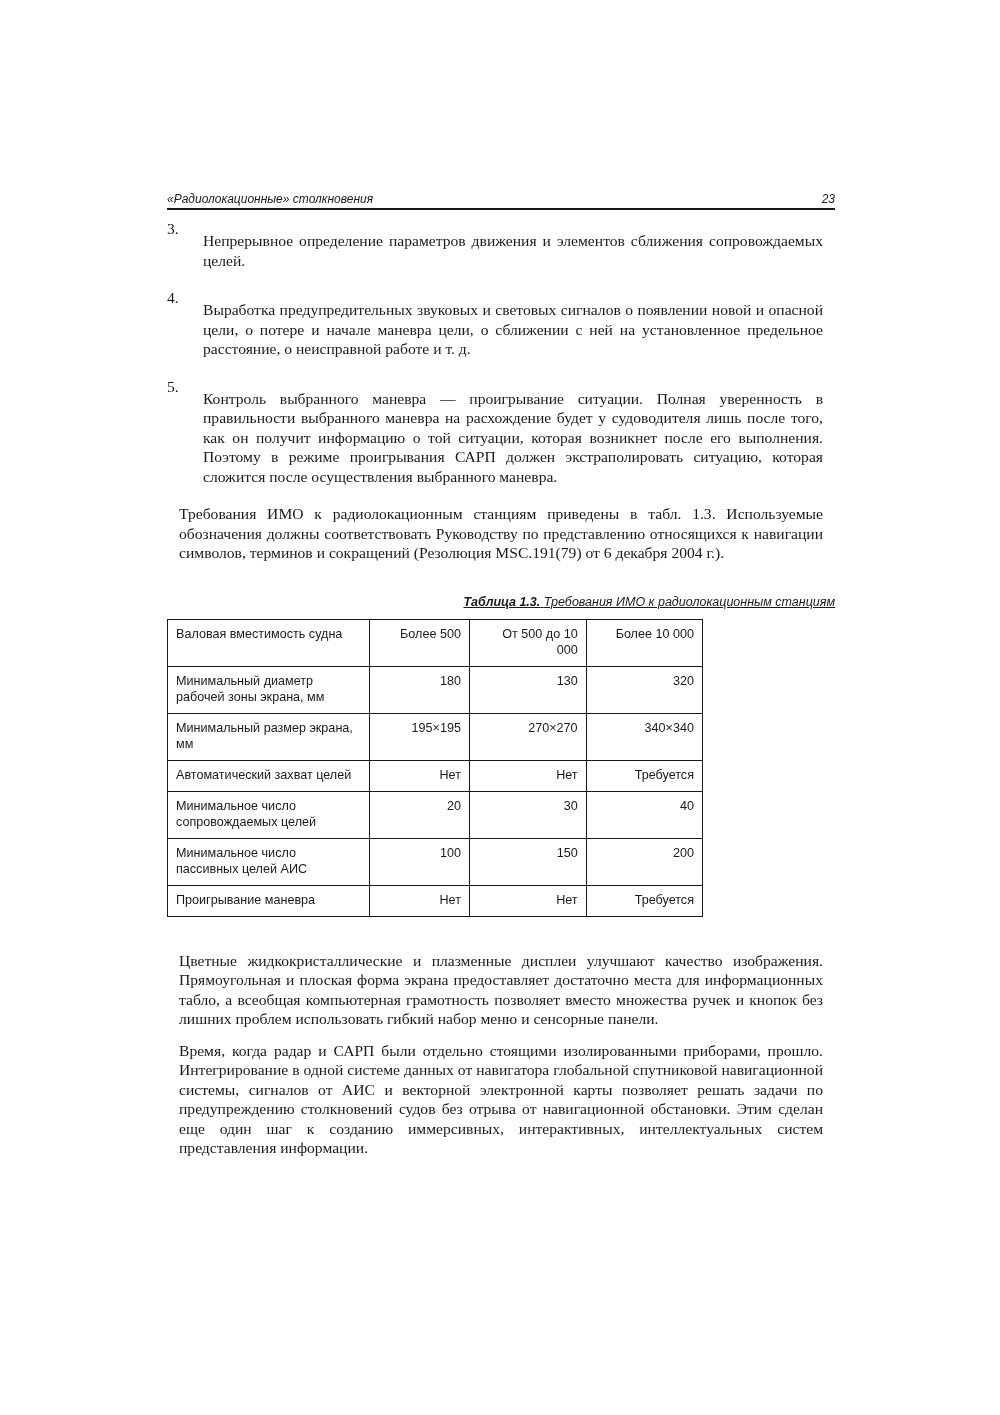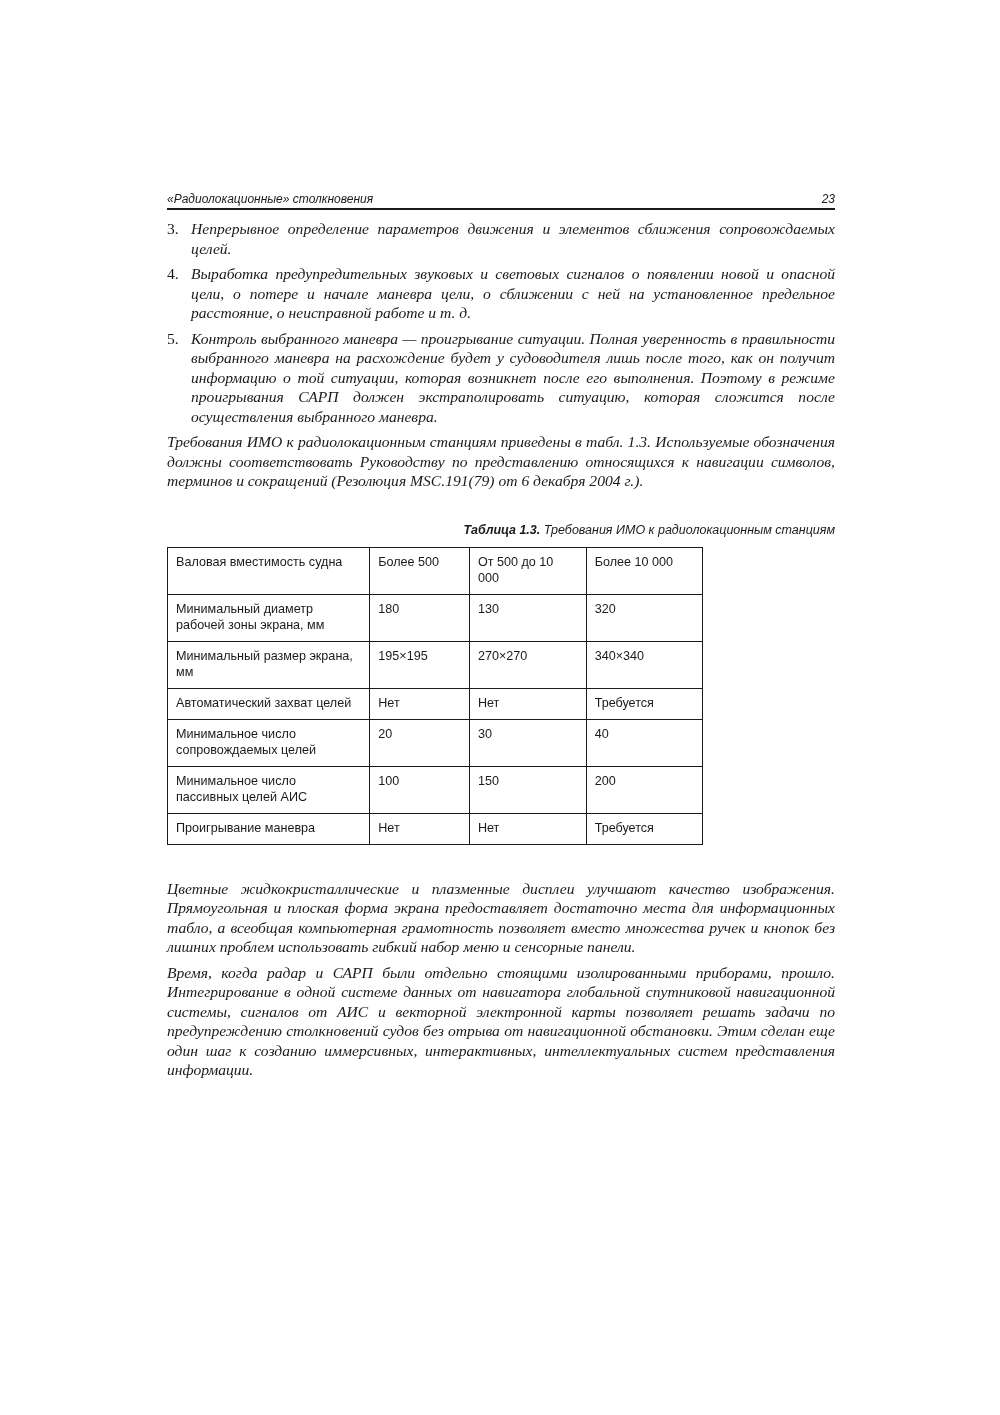--- a/index.html
+++ b/index.html
@@ -5,38 +5,38 @@
   html, body { margin: 0; padding: 0; background: #ffffff; }
   body { width: 1000px; height: 1415px; position: relative; color: #1a1a1a; }
   .page { position: absolute; left: 167px; top: 188px; width: 668px; }
   .running-head {
     display: flex; justify-content: space-between; align-items: flex-end;
     font-family: "Liberation Sans", sans-serif; font-style: italic; font-size: 12px;
     padding-bottom: 2px; border-bottom: 2px solid #1a1a1a; height: 18px;
   }
   .body-text {
     font-family: "Liberation Serif", serif; font-size: 15.6px; line-height: 19.5px;
-    text-align: justify; margin: 0; font-style: italic;
+    text-align: justify; margin: 12px;
   }
   ol.items { list-style: none; margin: 9px 0 0 0; padding: 0; }
   ol.items li { display: flex; margin-bottom: 6px; }
   ol.items li .num { width: 24px; flex: none; font-family: "Liberation Serif", serif; font-size: 15.6px; line-height: 19.5px; }
   ol.items li .body-text { flex: 1; }
   .para { margin-top: 1px; }
   .caption {
     font-family: "Liberation Sans", sans-serif; font-style: italic; font-size: 12.5px;
-    text-align: right; margin-top: 32px;
+    text-align: right; margin-top: 32px; text-decoration: underline;
   }
   .caption b { font-weight: bold; }
   table.req {
     border-collapse: collapse; width: 536px; margin-top: 10px;
     font-family: "Liberation Sans", sans-serif; font-size: 12.6px; line-height: 16px;
   }
   table.req td { border: 1.4px solid #1a1a1a; vertical-align: top; padding: 6px 8px 8px 8px; }
-  table.req td.c { text-align: left; margin-left: 20px; }
+  table.req td.c { text-align: right; margin-left: 20px; }
   table.req col.c0 { width: 256px; }
   table.req col.c1 { width: 121px; }
   table.req col.c2 { width: 149px; }
   table.req col.c3 { width: 142px; }
   .after { margin-top: 34px; }
   .gap { margin-top: 6px; }
 </style>
 </head>
 <body>
 

